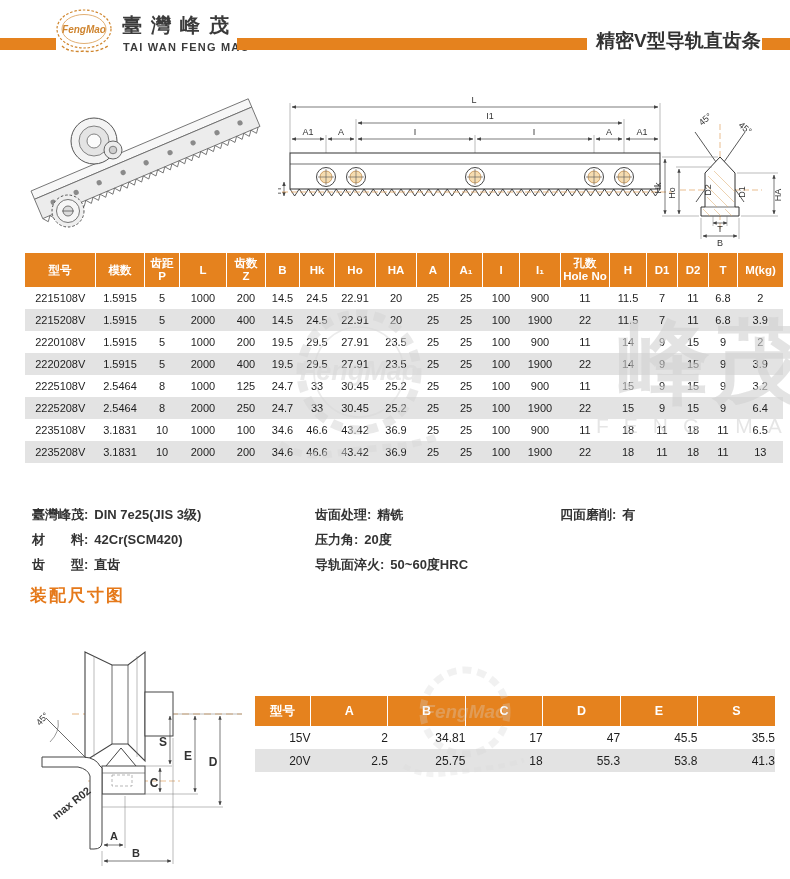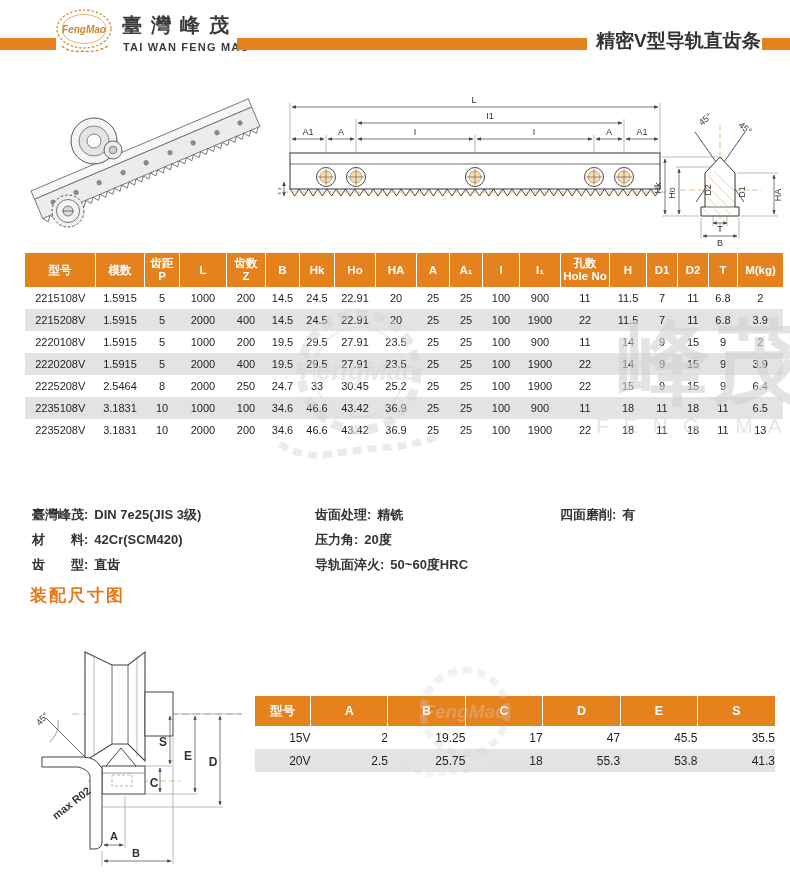--- a/index.html
+++ b/index.html
@@ -354,20 +354,41 @@
             <td>100</td>
             <td>1900</td>
             <td>22</td>
             <td>14</td>
             <td>9</td>
             <td>15</td>
             <td>9</td>
             <td>3.9</td>
           </tr>
           <tr>
+            <td>2225108V</td>
+            <td>2.5464</td>
+            <td>8</td>
+            <td>1000</td>
+            <td>125</td>
+            <td>24.7</td>
+            <td>33</td>
+            <td>30.45</td>
+            <td>25.2</td>
+            <td>25</td>
+            <td>25</td>
+            <td>100</td>
+            <td>900</td>
+            <td>11</td>
+            <td>15</td>
+            <td>9</td>
+            <td>15</td>
+            <td>9</td>
+            <td>3.2</td>
+          </tr>
+          <tr>
             <td>2225208V</td>
             <td>2.5464</td>
             <td>8</td>
             <td>2000</td>
             <td>250</td>
             <td>24.7</td>
             <td>33</td>
             <td>30.45</td>
             <td>25.2</td>
             <td>25</td>
@@ -536,21 +557,21 @@
             <th>C</th>
             <th>D</th>
             <th>E</th>
             <th>S</th>
           </tr>
       </thead>
       <tbody>
           <tr>
             <td>15V</td>
             <td>2</td>
-            <td>19.25</td>
+            <td>34.81</td>
             <td>17</td>
             <td>47</td>
             <td>45.5</td>
             <td>35.5</td>
           </tr>
           <tr>
             <td>20V</td>
             <td>2.5</td>
             <td>25.75</td>
             <td>18</td>

